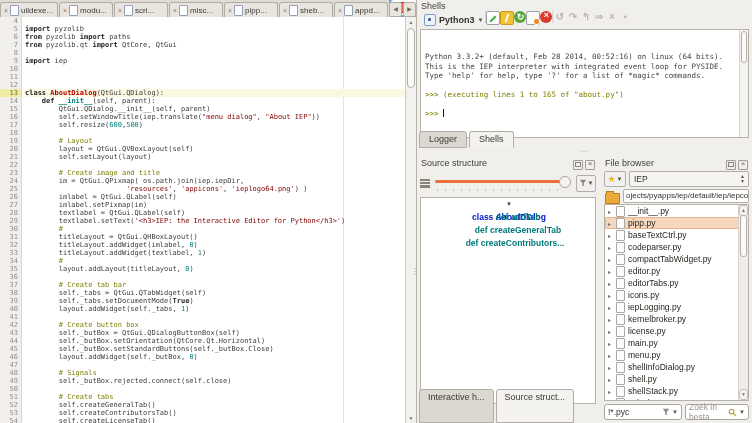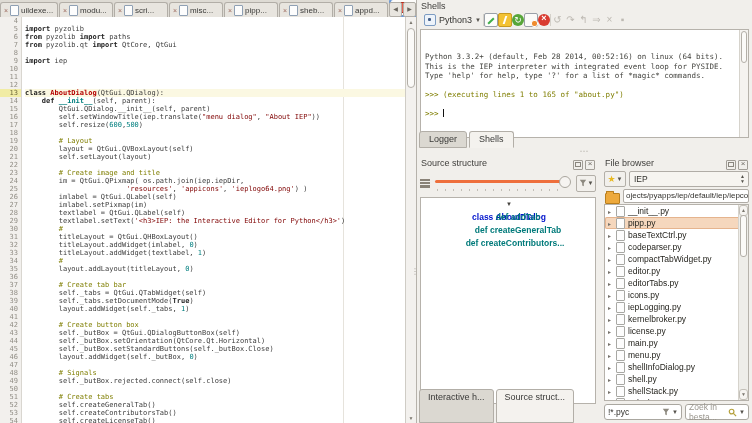--- a/index.html
+++ b/index.html
@@ -50,21 +50,21 @@
   
   .rpane{position:absolute;left:417px;top:0;right:0;bottom:0;background:#f1efeb;}
   .ptitle{font-size:9px;color:#3f3e3b;padding:1px 4px;}
   .pbtns{position:absolute;display:flex;gap:2px;}
   .pbtn{width:8px;height:8px;border:1px solid #a19d96;background:#f1efeb;border-radius:1px;position:relative;}
   .pbtn.float::after{content:"";position:absolute;left:1px;top:1px;width:4px;height:3px;border:1px solid #8a867e;}
   .pbtn.close::after{content:"×";position:absolute;left:0;top:-2px;width:8px;text-align:center;font-size:8px;color:#6f6b64;}
 
   
   .shtitle{position:absolute;left:0;top:0;right:0;height:11px;}
-  .shtoolbar{position:absolute;left:0;top:11px;right:0;height:18px;display:flex;align-items:center;padding:0 5px;}
+  .shtoolbar{position:absolute;left:0;top:11px;right:0;height:18px;display:flex;padding:0 5px;font-weight:bold;}
   .shellbtn{display:flex;align-items:center;gap:3px;font-size:9px;color:#33322f;padding:1px 2px;border-radius:2px;}
   .caret{font-size:6px;color:#55524c;}
   .tsep{width:1px;height:12px;background:#d4d1ca;}
   .ico{width:12px;height:12px;border-radius:2px;display:inline-block;position:relative;flex:0 0 auto;}
   .ico.pyshell{width:10px;height:10px;background:#edf3fa;border:1px solid #7d9cc2;}
   .ico.pyshell::after{content:"";position:absolute;left:3px;top:3px;width:3px;height:3px;background:#44608a;border-radius:1px;}
   .ico.edit-shell{background:#fdfdfb;border:1px solid #9aa0a8;}
   .ico.edit-shell::after{content:"";position:absolute;left:2px;top:6px;width:8px;height:2px;background:#3fae49;transform:rotate(-45deg);}
   .ico.interrupt-shell{background:#f3c233;border:1px solid #c89a20;}
   .ico.interrupt-shell::after{content:"";position:absolute;left:5px;top:2px;width:2px;height:8px;background:#fff;transform:skewX(-18deg);}

